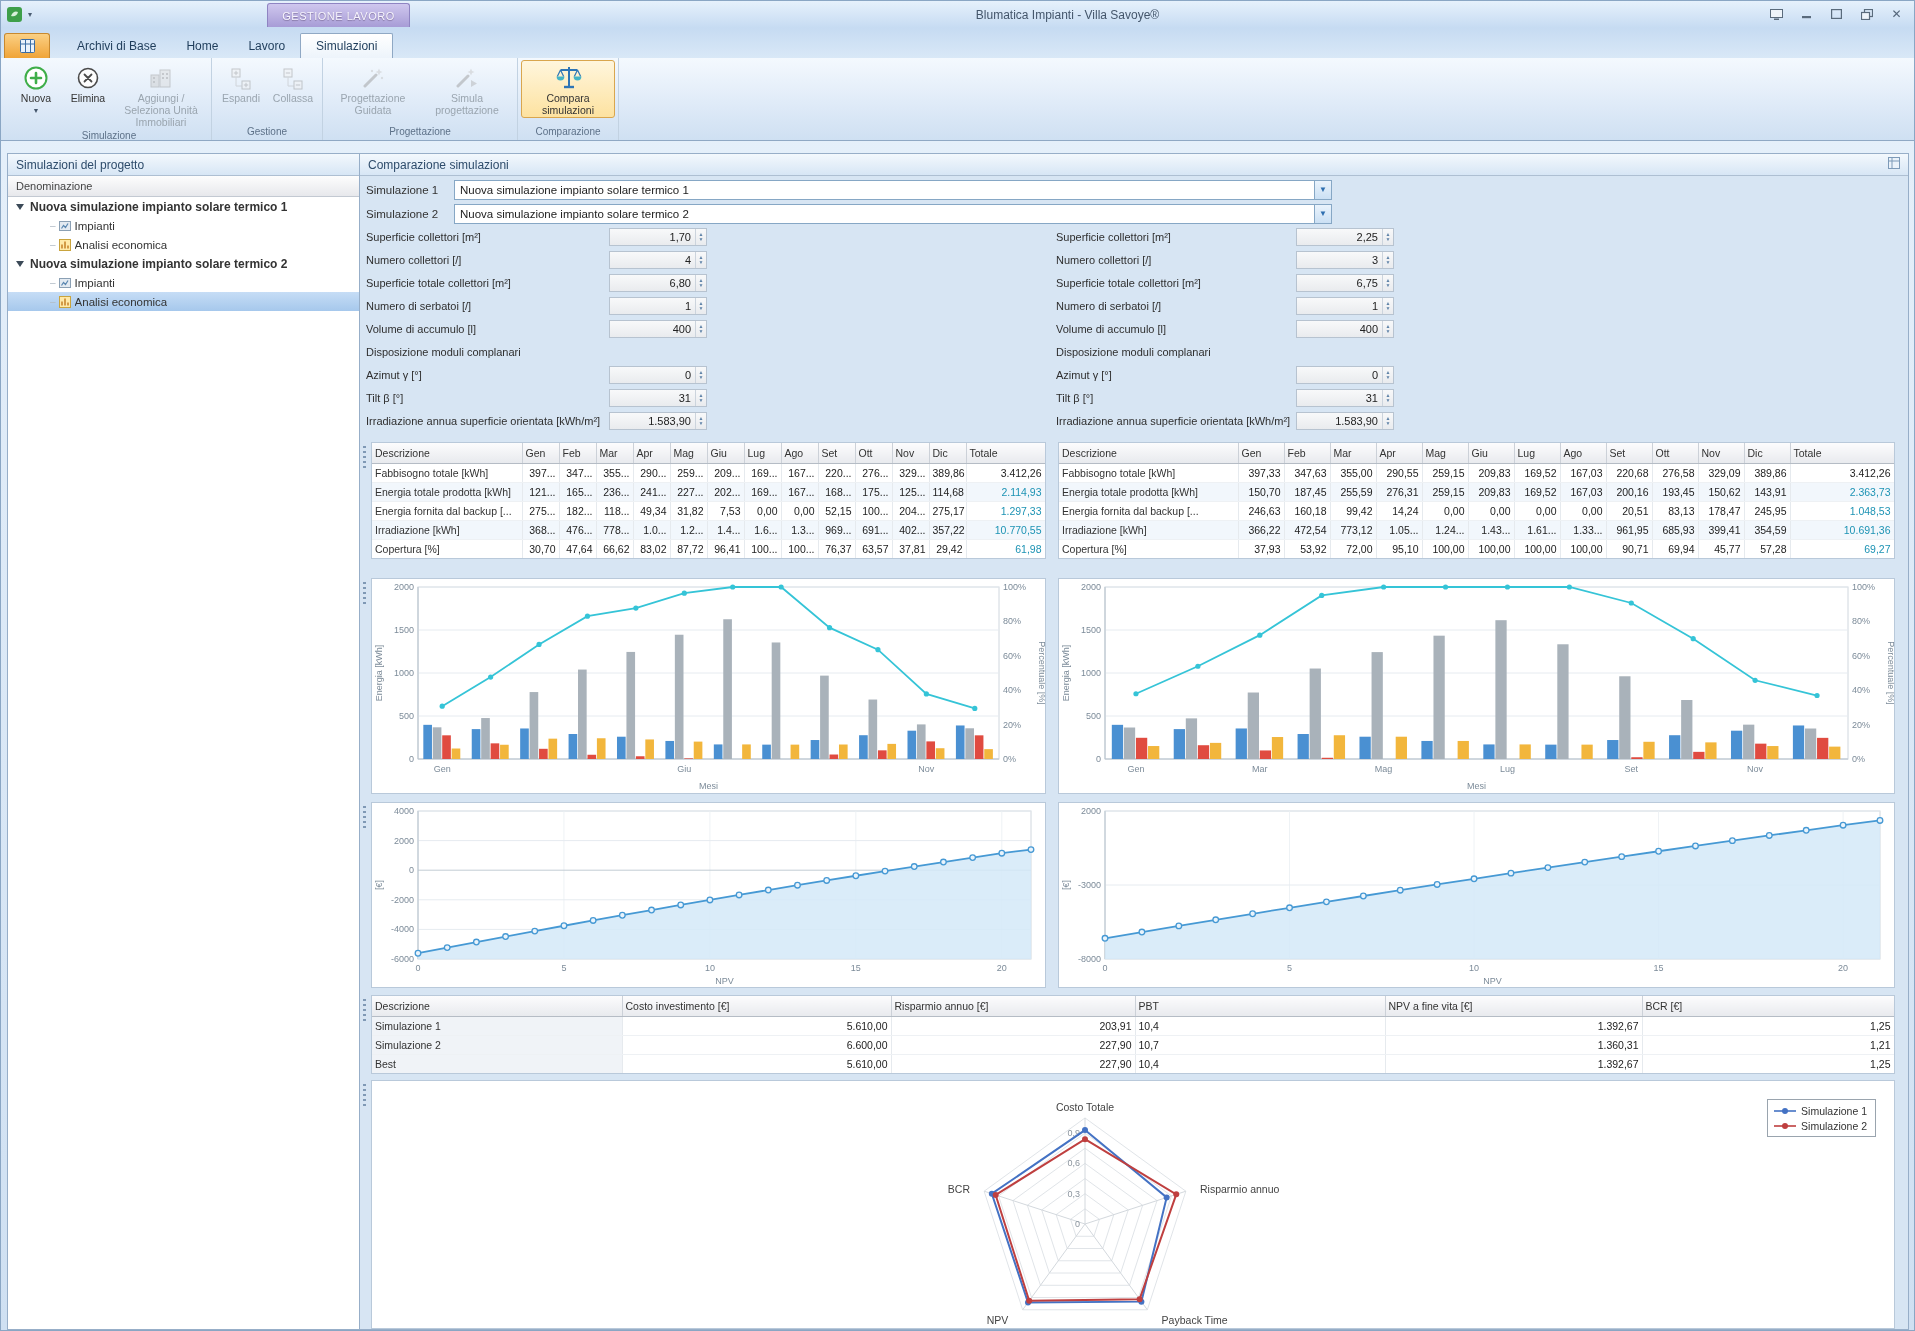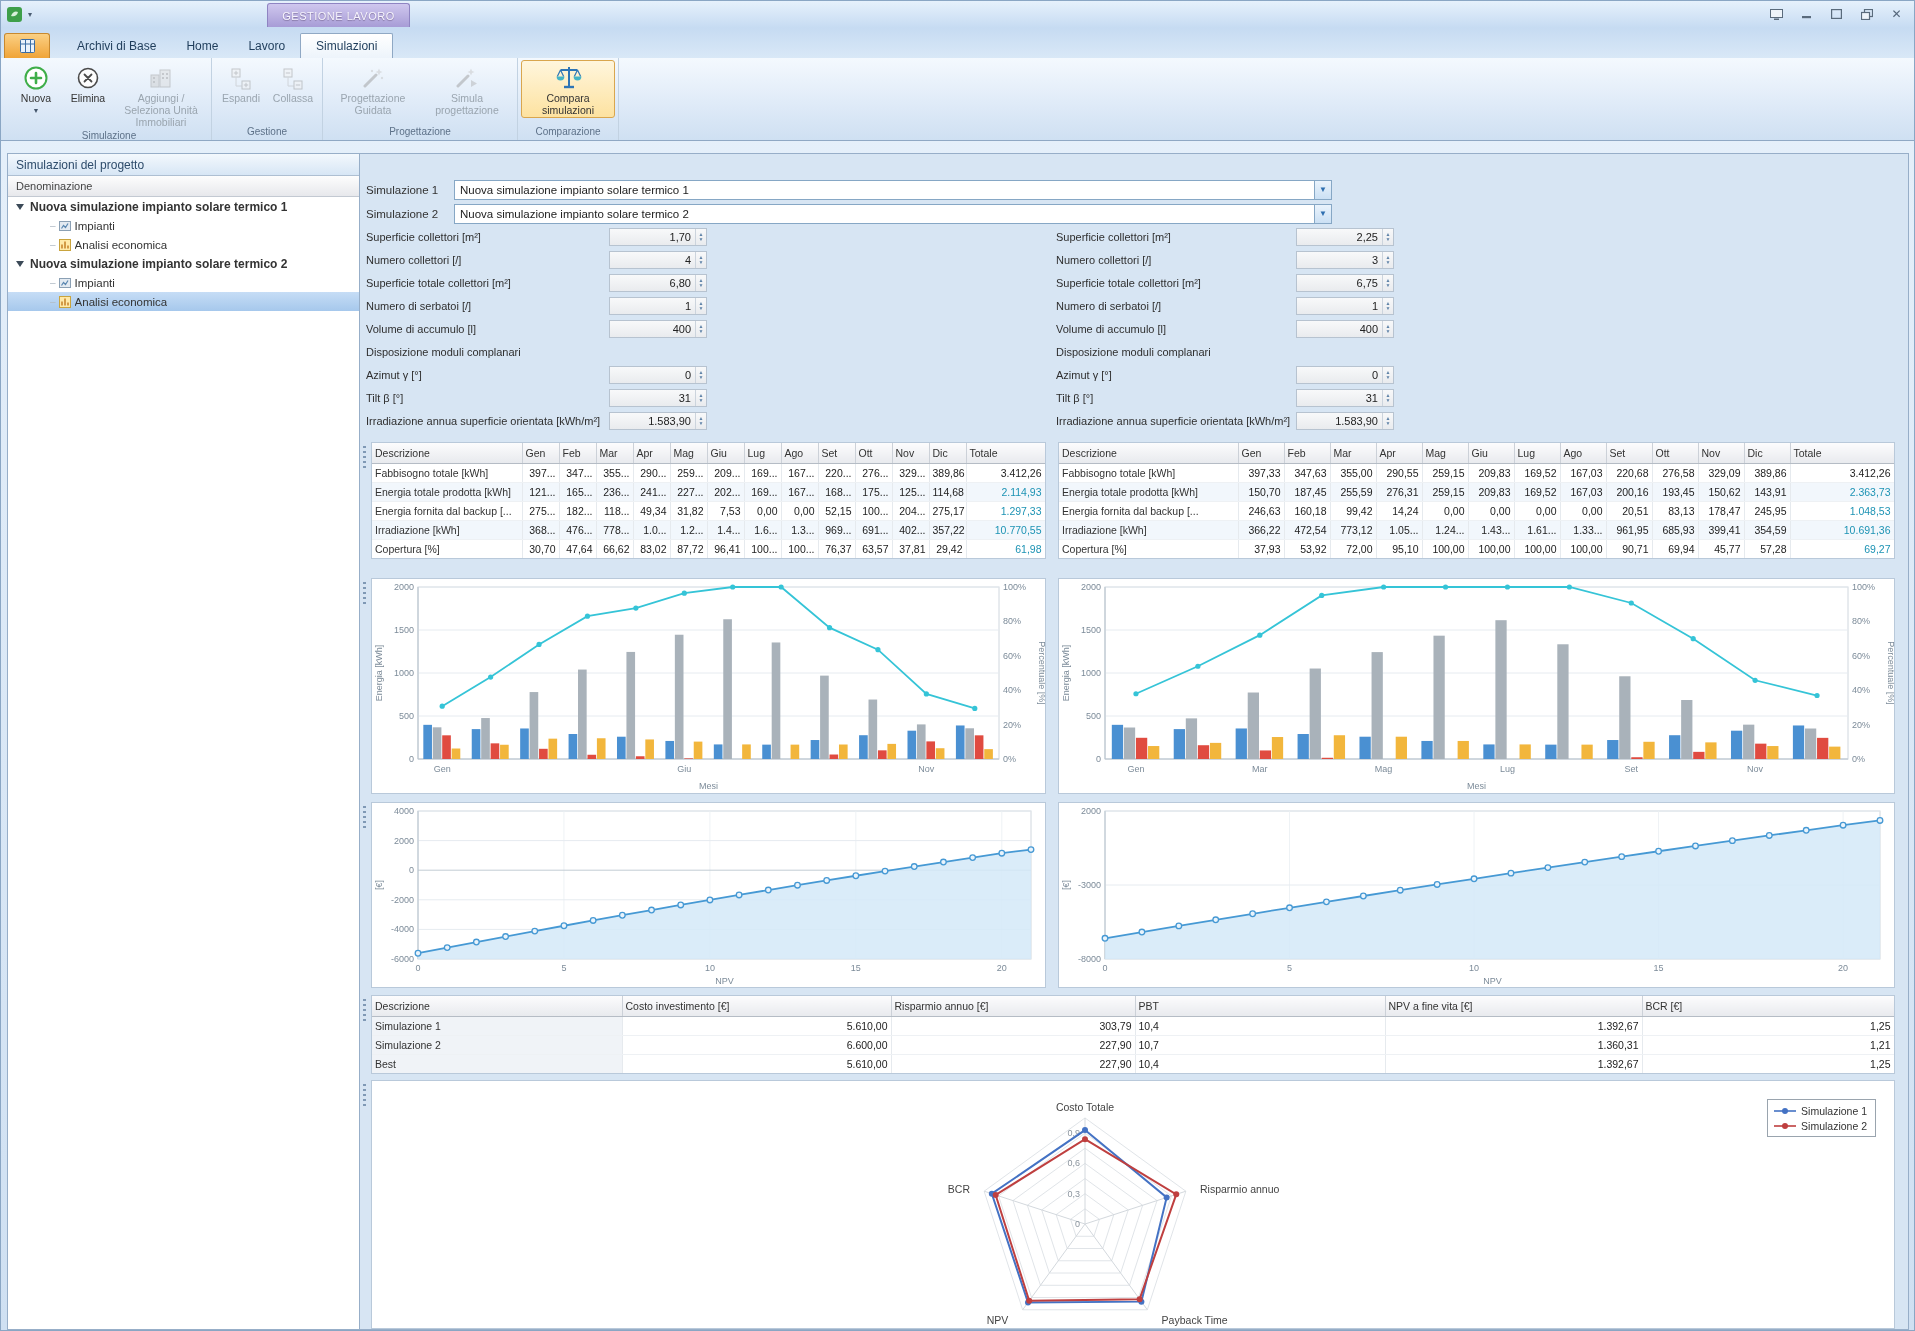--- a/index.html
+++ b/index.html
@@ -86,20 +86,21 @@
 
   <div class="titlebar">
     <span class="app-logo">
         <svg width="15" height="15">
           <rect width="15" height="15" rx="3" fill="#3e9f4a"></rect>
           <path d="M4 9c2-5 5-5 7-4-1 4-4 5-7 4z" fill="#d7f0da"></path>
         </svg>
       </span>
     <span class="qat-drop">▾</span>
     <div class="ctx-chip">GESTIONE LAVORO</div>
+    <div class="tb-title">Blumatica Impianti - Villa Savoye®</div>
     <div class="win-controls">
       <span class="wc">
           <svg width="13" height="11">
             <rect x="0.5" y="0.5" width="12" height="8" fill="#eef4fa" stroke="#5a6b7c"></rect>
             <rect x="4" y="9.5" width="5" height="1.5" fill="#5a6b7c"></rect>
           </svg>
         </span>
       <span class="wc">
           <svg width="10" height="10">
             <rect x="0" y="7" width="9" height="2.2" fill="#5a6b7c"></rect>
@@ -302,20 +303,27 @@
               <rect x="0.5" y="0.5" width="11" height="11" fill="#ffe9a8" stroke="#c9a43e"></rect>
               <path d="M3 9.5V5.5M6 9.5V2.5M9 9.5V6.5" stroke="#c9862e" stroke-width="1.6"></path>
             </svg>
           </span>
           <span class="tlabel">Analisi economica</span>
         </div>
       </div>
   </div>
 
   <div class="main">
+    <div class="caption main-cap">
+      <span>Comparazione simulazioni</span>
+      <span><svg width="12" height="12">
+            <rect x="0.5" y="0.5" width="11" height="11" fill="#eaf2fa" stroke="#7d9ab8"></rect>
+            <path d="M0.5 4h11M4 0.5v11" stroke="#7d9ab8"></path>
+          </svg></span>
+    </div>
     <div class="content">
 
       <div class="selrow" style="top:3px">
         <span class="sel-label">Simulazione 1</span>
         <div class="combo">
           <span class="combo-value">Nuova simulazione impianto solare termico 1</span>
           <span class="combo-btn">▼</span>
         </div>
       </div>
       <div class="selrow" style="top:27px">
@@ -1042,21 +1050,21 @@
                 <th>Risparmio annuo [€]</th>
                 <th>PBT</th>
                 <th>NPV a fine vita [€]</th>
                 <th>BCR [€]</th>
               </tr>
             </thead>
             <tbody>
               <tr>
                 <td class="desc">Simulazione 1</td>
                 <td class="num">5.610,00</td>
-                <td class="num">303,79</td>
+                <td class="num">203,91</td>
                 <td class="pbt num" style="text-align: left;">10,4</td>
                 <td class="num">1.392,67</td>
                 <td class="num">1,25</td>
               </tr>
               <tr>
                 <td class="desc">Simulazione 2</td>
                 <td class="num">6.600,00</td>
                 <td class="num">227,90</td>
                 <td class="pbt num" style="text-align: left;">10,7</td>
                 <td class="num">1.360,31</td>

